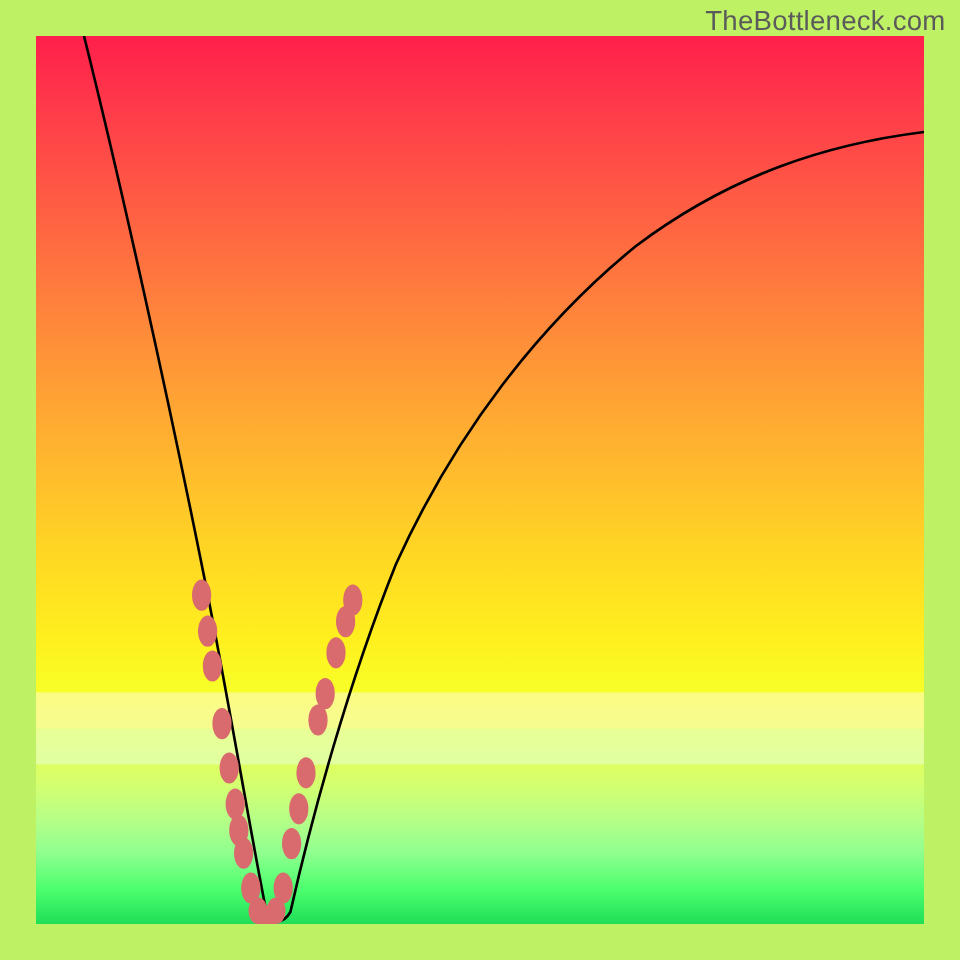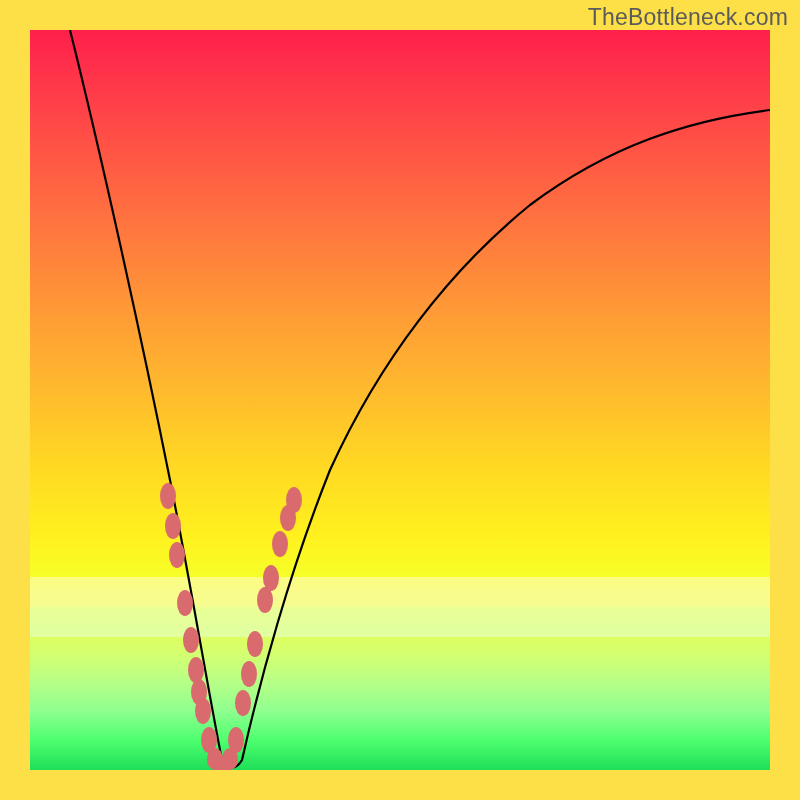--- a/index.html
+++ b/index.html
@@ -8,21 +8,21 @@
     width: 800px;
     height: 800px;
     overflow: hidden;
     background: #000000;
     font-family: Arial, Helvetica, sans-serif;
   }
   .stage {
     position: relative;
     width: 800px;
     height: 800px;
-    background: #fde047;
+    background: #bef264;
   }
   .plot-area {
     position: absolute;
     left: 30px;
     top: 30px;
     width: 740px;
     height: 740px;
     background: linear-gradient(to bottom,
       #ff1f4b 0%,
       #ff3a4a 8%,

